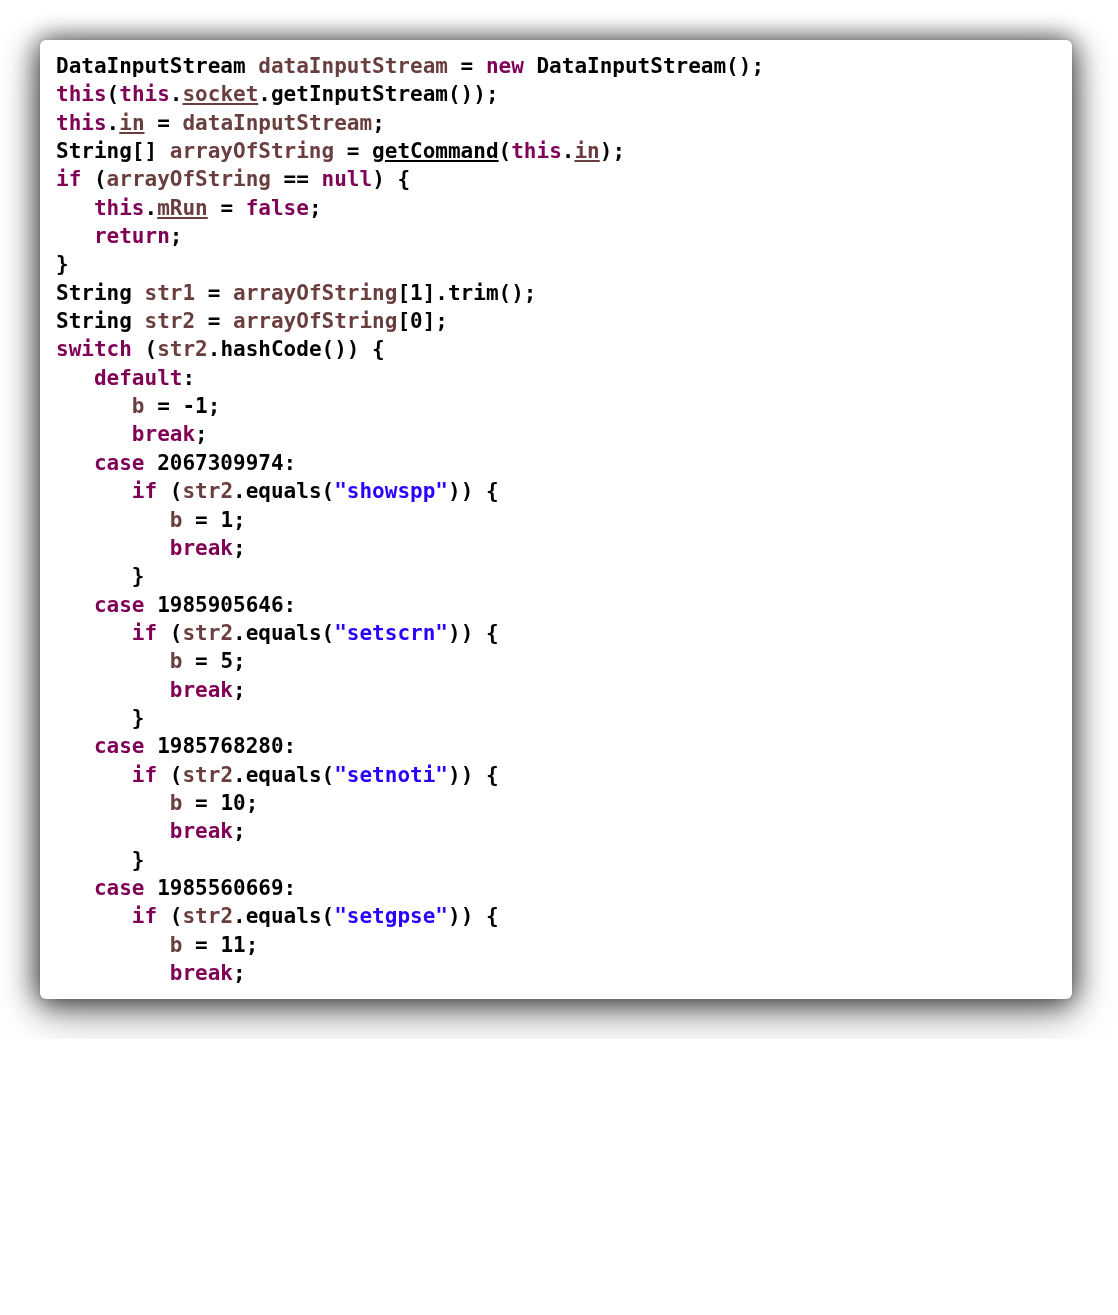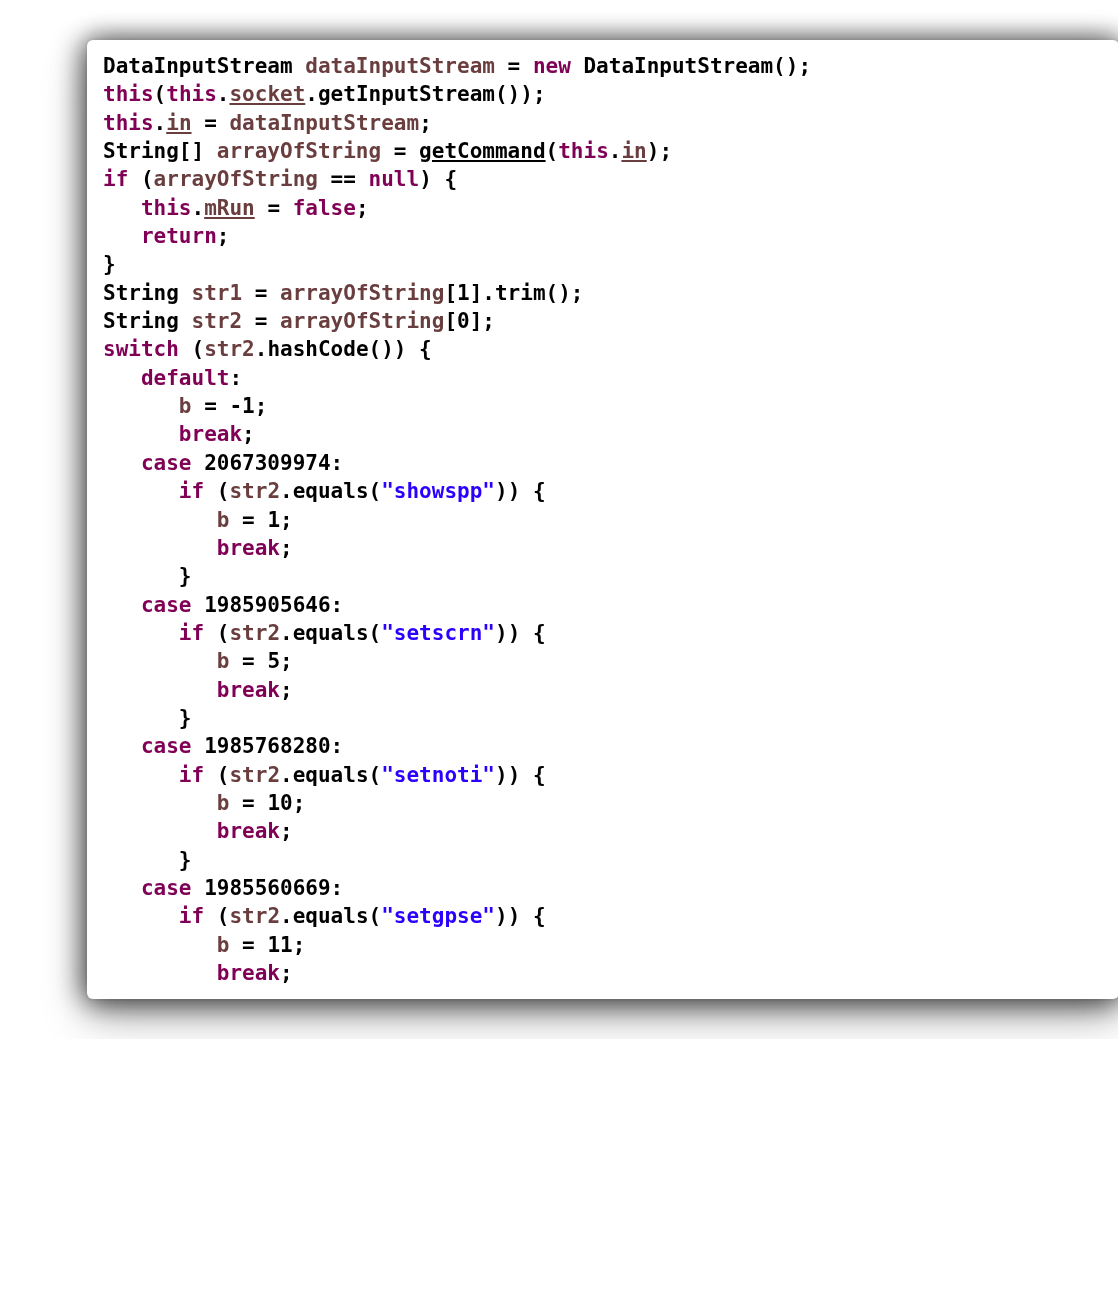--- a/index.html
+++ b/index.html
@@ -17,21 +17,20 @@
     padding: 12px 16px;
     box-shadow:
       0 0 0 2px rgba(0,0,0,0.03),
       0 10px 25px rgba(0,0,0,0.35),
       0 20px 45px rgba(0,0,0,0.25),
       12px 0 25px rgba(0,0,0,0.25),
       -12px 0 25px rgba(0,0,0,0.25),
       0 -10px 20px rgba(0,0,0,0.18);
     border-radius: 6px;
     overflow: hidden;
-    margin-left: 47px;
   }
   pre {
     margin: 0;
     white-space: pre;
     line-height: 1.35;
   }
   .tok-type { color: #000000; }
   .tok-id   { color: #6a3e3e; }
   .tok-kw   { color: #7f0055; }
   .tok-op   { color: #000000; }

